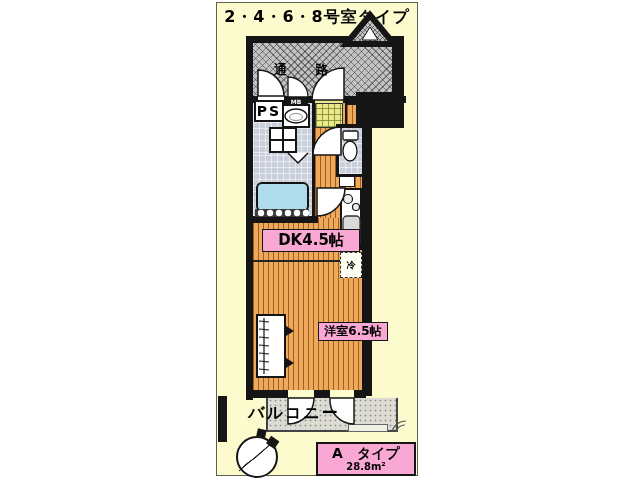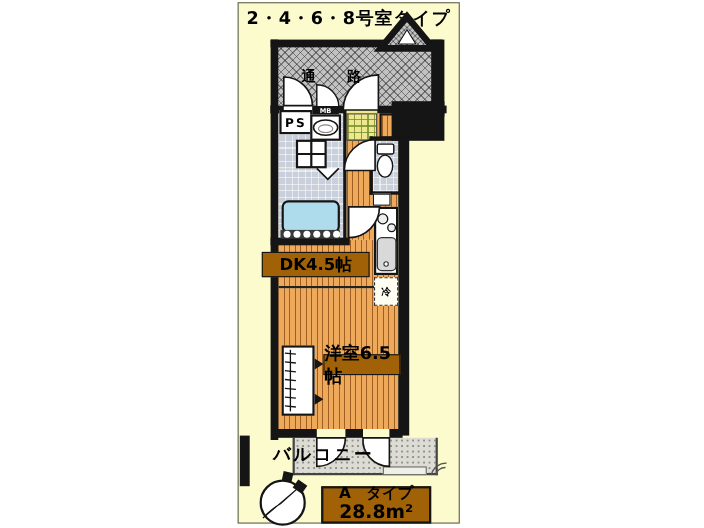--- a/index.html
+++ b/index.html
@@ -18,22 +18,22 @@
         background-image:repeating-linear-gradient(0deg,rgba(255,255,255,.55) 0 1px,transparent 1px 6px),
                          repeating-linear-gradient(90deg,rgba(255,255,255,.55) 0 1px,transparent 1px 6px);}
   .tilefloor{background-color:#ede88f;
         background-image:repeating-linear-gradient(0deg,rgba(118,138,40,.8) 0 1px,transparent 1px 6px),
                          repeating-linear-gradient(90deg,rgba(118,138,40,.8) 0 1px,transparent 1px 6px);}
   .stipple{background-color:#dcdcd4;
         background-image:radial-gradient(rgba(80,80,70,.55) 0.8px,transparent 1.1px);
         background-size:5px 5px;}
   .whitebox{position:absolute;background:#ffffff;border:2px solid #151515;box-sizing:border-box;}
   .lbl{position:absolute;font-weight:bold;color:#000;white-space:nowrap;}
-  .tbox{position:absolute;background:#a16207;border:1px solid #151515;box-sizing:border-box;
-        display:flex;align-items:center;justify-content:center;font-weight:bold;}
+  .tbox{position:absolute;background:#f9a8d4;border:1px solid #151515;box-sizing:border-box;
+        display:flex;align-items:center;justify-content:center;font-weight:bold;margin-left:24px;}
   svg{position:absolute;left:0;top:0;pointer-events:none;}
 </style>
 </head>
 <body>
 
 <div class="panel"></div>
 
 <div class="lbl" style="left:216px;top:7px;width:202px;text-align:center;font-size:16px;letter-spacing:1px;">2・4・6・8号室タイプ</div>
 
 <div class="abs hatch" style="left:250px;top:42px;width:144px;height:54px;"></div>
@@ -61,21 +61,21 @@
 <div class="wall" style="left:312px;top:100px;width:3px;height:118px;"></div>
 <div class="wall" style="left:336px;top:124px;width:30px;height:4px;"></div>
 <div class="wall" style="left:336px;top:124px;width:3px;height:53px;"></div>
 <div class="wall" style="left:336px;top:174px;width:30px;height:3px;"></div>
 <div class="abs" style="left:253px;top:260px;width:110px;height:2px;background:#222;"></div>
 <div class="wall" style="left:250px;top:390px;width:38px;height:8px;"></div>
 <div class="wall" style="left:314px;top:390px;width:16px;height:8px;"></div>
 <div class="wall" style="left:354px;top:390px;width:12px;height:8px;"></div>
 <div class="wall" style="left:218px;top:396px;width:9px;height:46px;"></div>
 
-<div class="whitebox" style="left:254px;top:100px;width:30px;height:22px;display:flex;align-items:center;justify-content:center;font-weight:bold;font-size:11px;letter-spacing:2px;">
+<div class="whitebox" style="left:254px;top:100px;width:30px;height:22px;display:flex;align-items:center;justify-content:center;font-weight:bold;font-size:14px;letter-spacing:2px;">
   <span>PS</span>
 </div>
 <div class="abs" style="left:284px;top:97px;width:24px;height:9px;background:#151515;color:#fff;font-size:6px;font-weight:bold;display:flex;align-items:center;justify-content:center;">
   <span>MB</span>
 </div>
 <div class="whitebox" style="left:282px;top:104px;width:28px;height:24px;"></div>
 <div class="abs" style="left:256px;top:182px;width:53px;height:30px;background:#aedcec;border:2px solid #151515;border-radius:6px;box-sizing:border-box;"></div>
 <div class="whitebox" style="left:339px;top:176px;width:16px;height:11px;border-width:1px;"></div>
 <div class="whitebox" style="left:340px;top:188px;width:22px;height:62px;"></div>
 <div class="abs" style="left:340px;top:252px;width:22px;height:26px;background:#fffef2;border:1.5px dashed #333;box-sizing:border-box;display:flex;align-items:center;justify-content:center;font-size:9px;font-weight:bold;">
@@ -139,22 +139,22 @@
   <rect x="257" y="429" width="9" height="8" fill="#151515" transform="rotate(12 261 433)"></rect>
   <rect x="268" y="438" width="10" height="9" fill="#151515" transform="rotate(35 273 442)"></rect>
 </svg>
 
 <div class="lbl" style="left:262px;top:61px;width:84px;text-align:left;font-size:13px;letter-spacing:12px;text-indent:12px;">通 路</div>
 
 <div class="tbox" style="left:238px;top:229px;width:98px;height:23px;font-size:15px;">
   <span>DK4.5帖</span>
 </div>
 
-<div class="tbox" style="left:294px;top:322px;width:70px;height:19px;font-size:16px;">
+<div class="tbox" style="left:294px;top:322px;width:70px;height:19px;font-size:12px;">
   <span>洋室6.5帖</span>
 </div>
 
 <div class="lbl" style="left:248px;top:403px;width:92px;text-align:center;font-size:16px;letter-spacing:2px;">バルコニー</div>
 
 <div class="tbox" style="left:292px;top:442px;width:100px;height:34px;border-width:2px;flex-direction:column;line-height:1.1;text-align:right;">
   <span style="font-size:14px;">A　タイプ</span>
-  <span style="font-size:17px;">28.8m²</span>
+  <span style="font-size:10px;">28.8m²</span>
 </div>
 
 </body></html>

